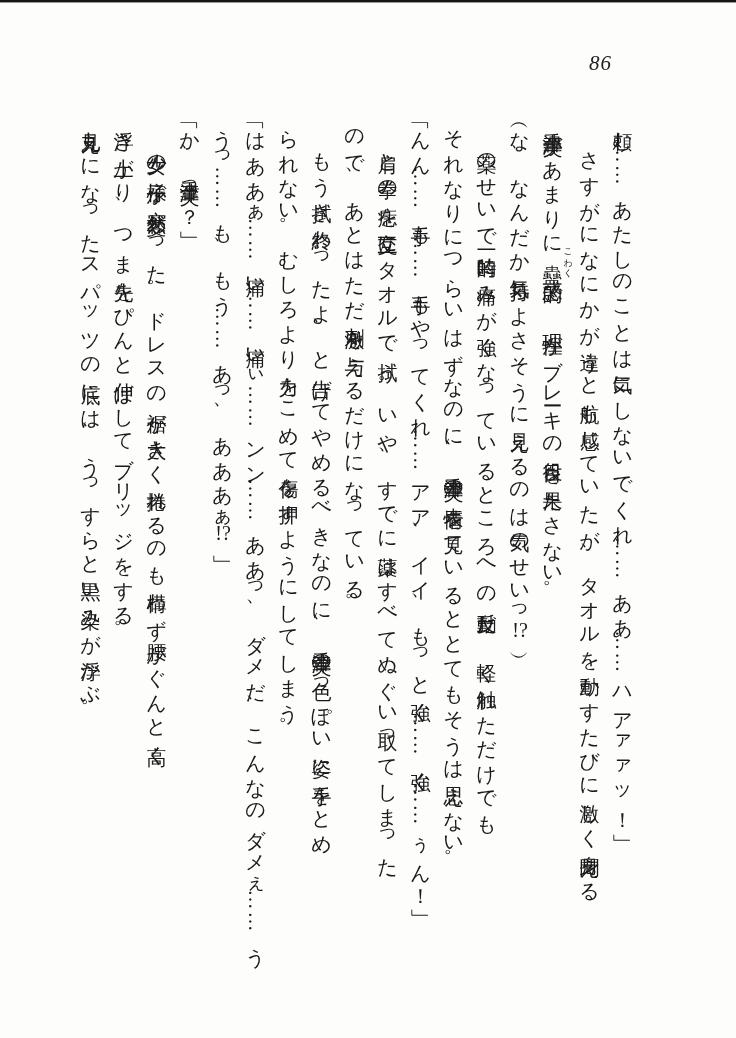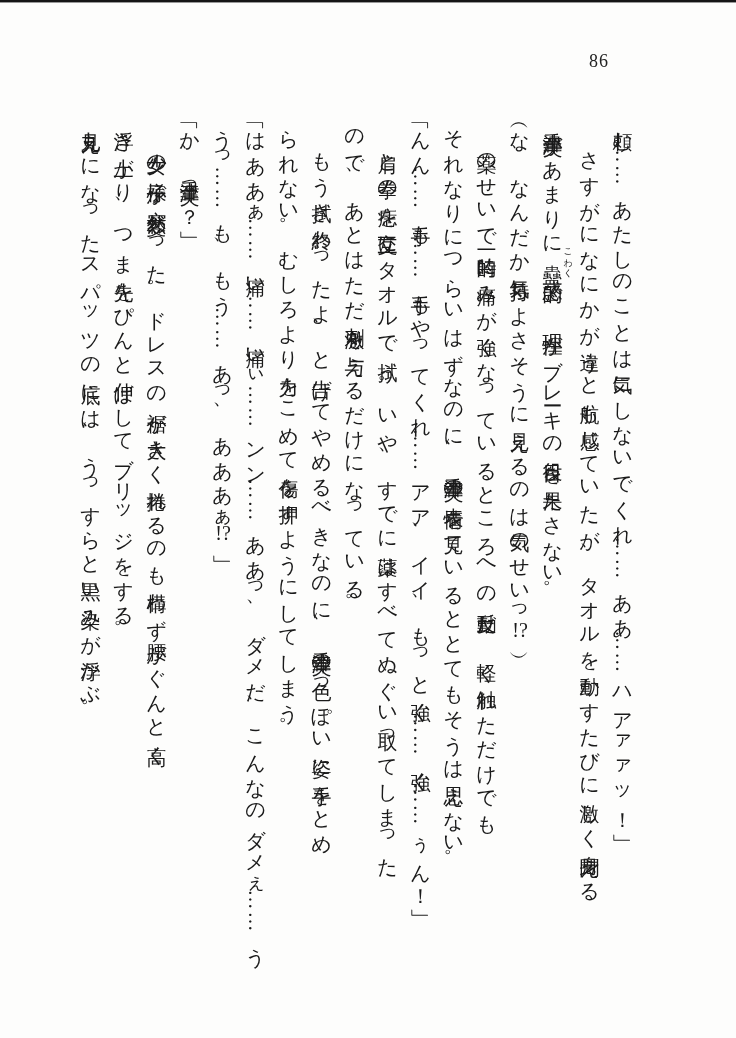--- a/index.html
+++ b/index.html
@@ -16,21 +16,22 @@
     position: absolute;
     top: 0; left: 0;
     width: 736px; height: 2px;
     background: #161616;
     border-bottom: 1px solid #999;
   }
   .page-number {
     position: absolute;
     top: 51px;
     left: 589px;
-    font-size: 18px;
+    font-style: italic;
+    font-size: 21px;
     letter-spacing: 1px;
     color: #222;
   }
   .text-block {
     position: absolute;
     top: 116px;
     left: 77px;
     width: 562px;
     height: 845px;
     writing-mode: vertical-rl;

